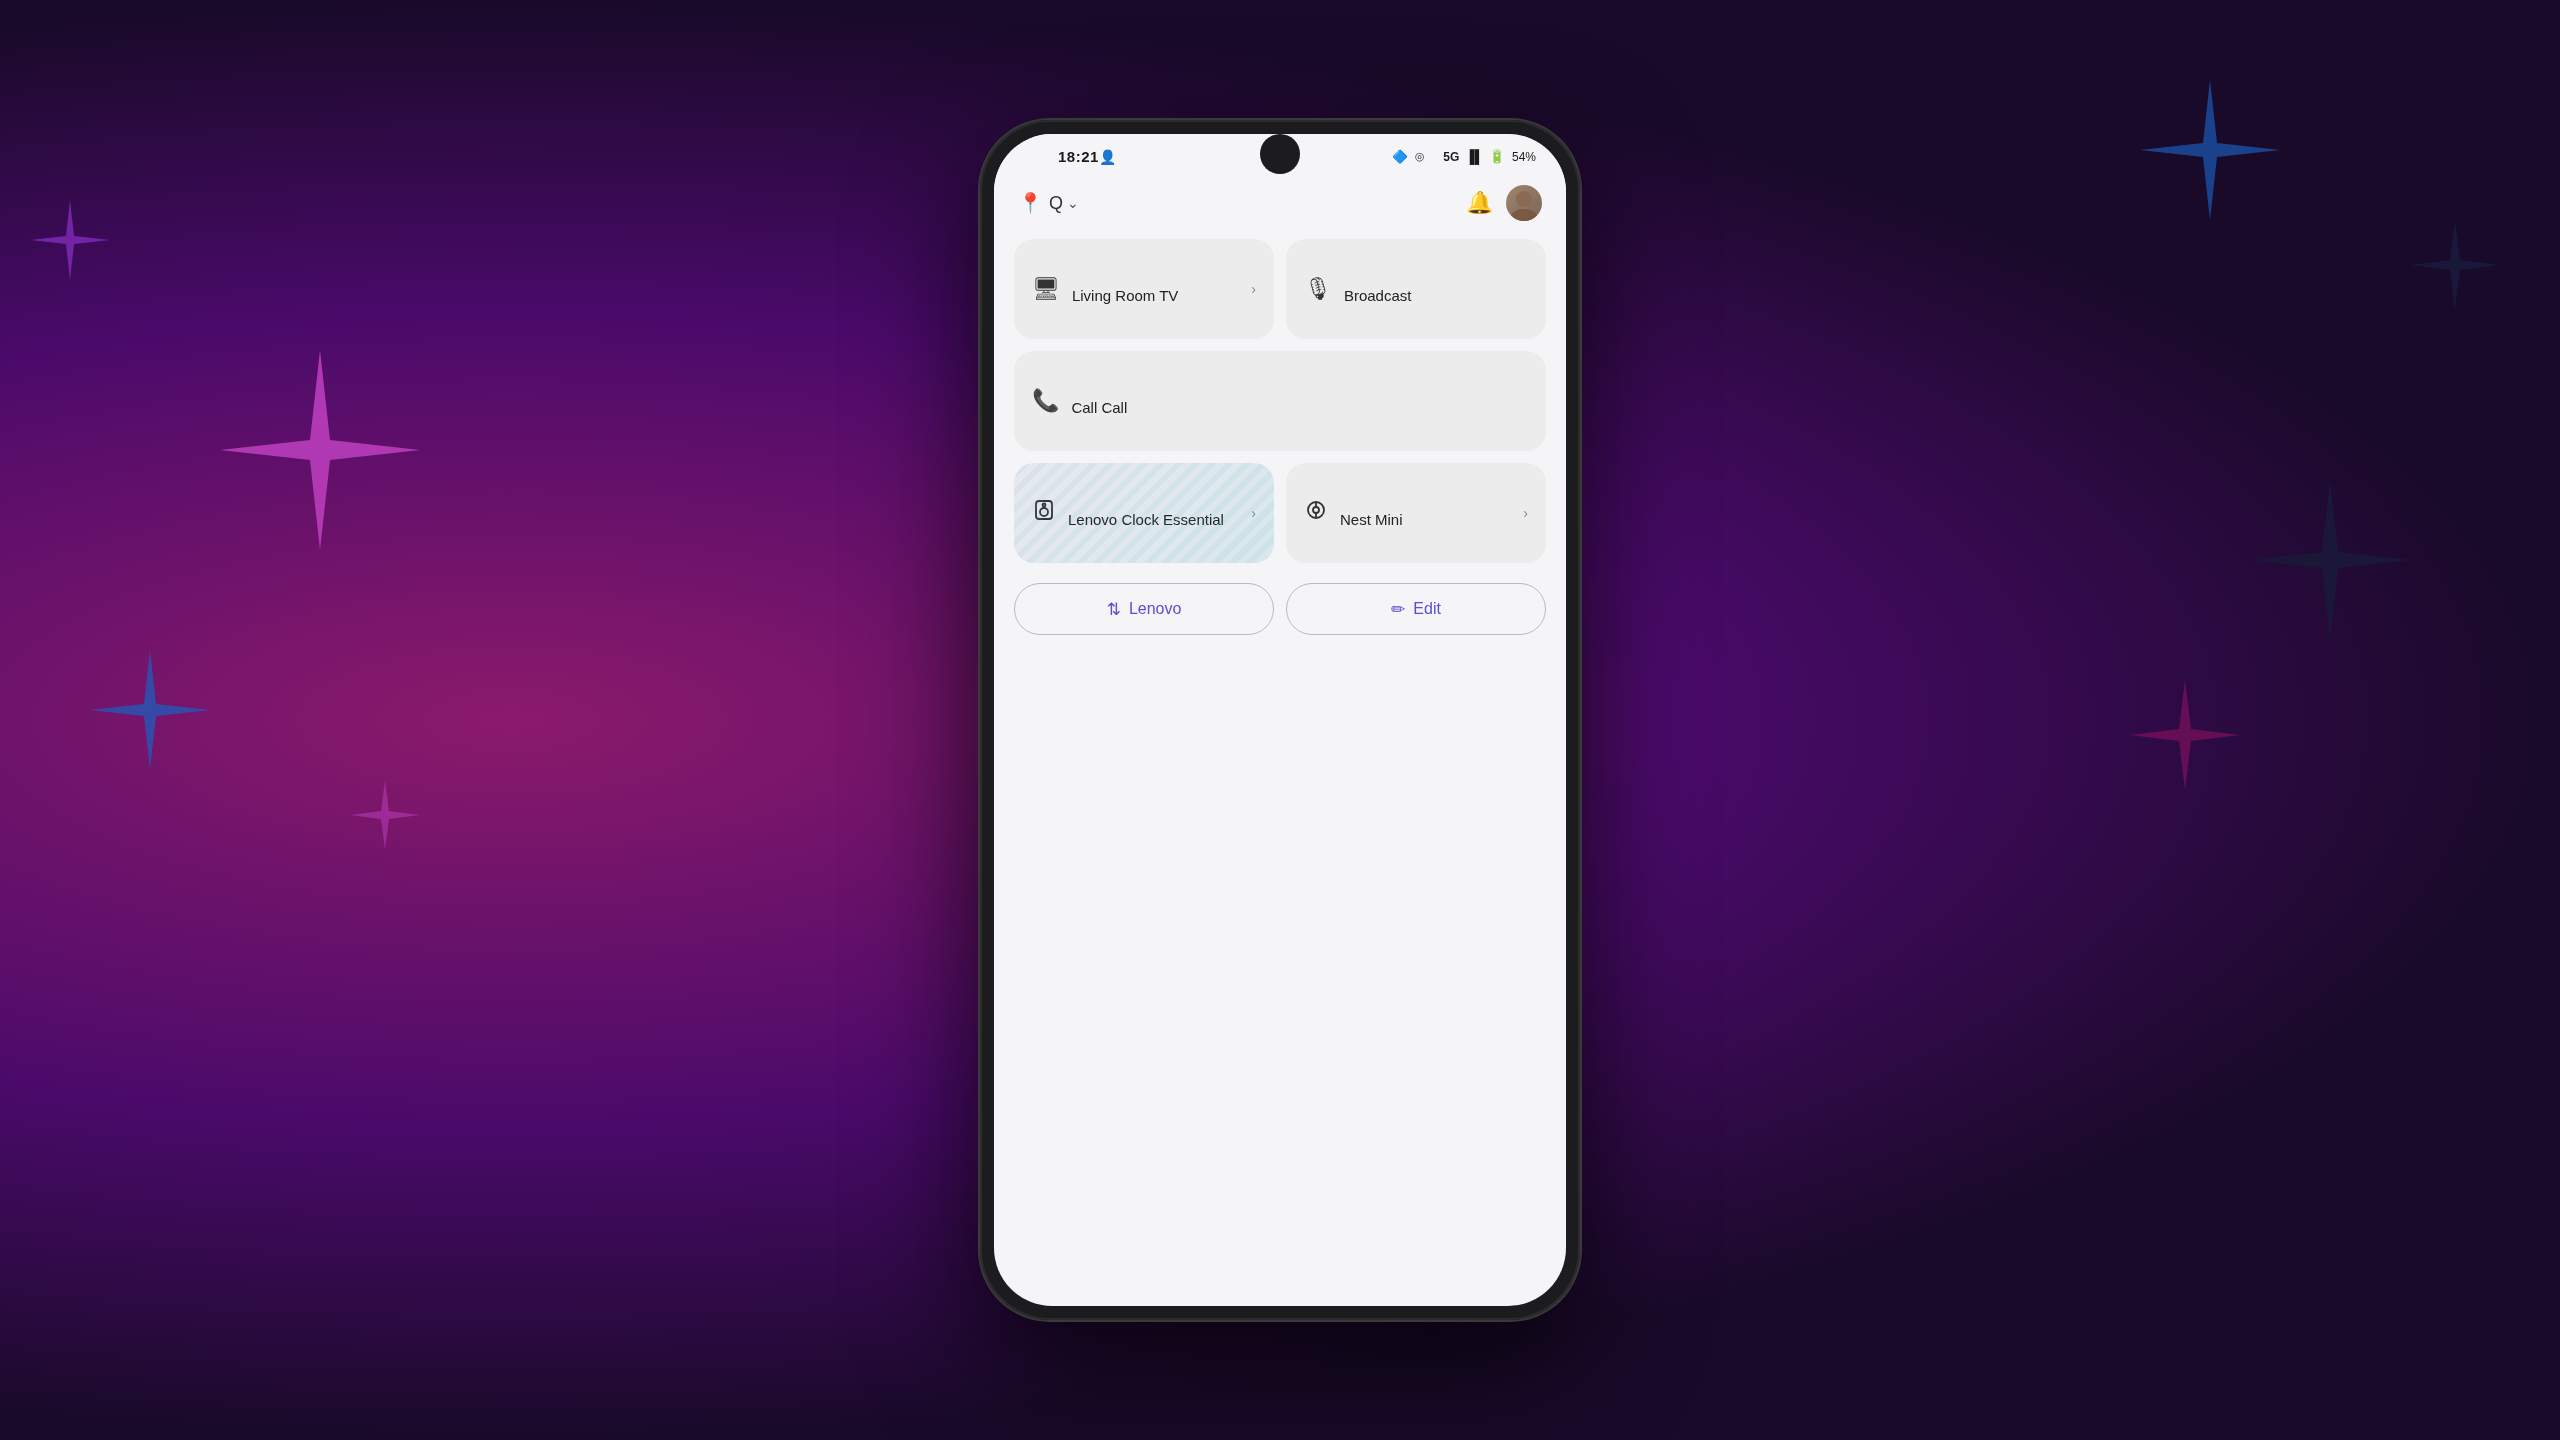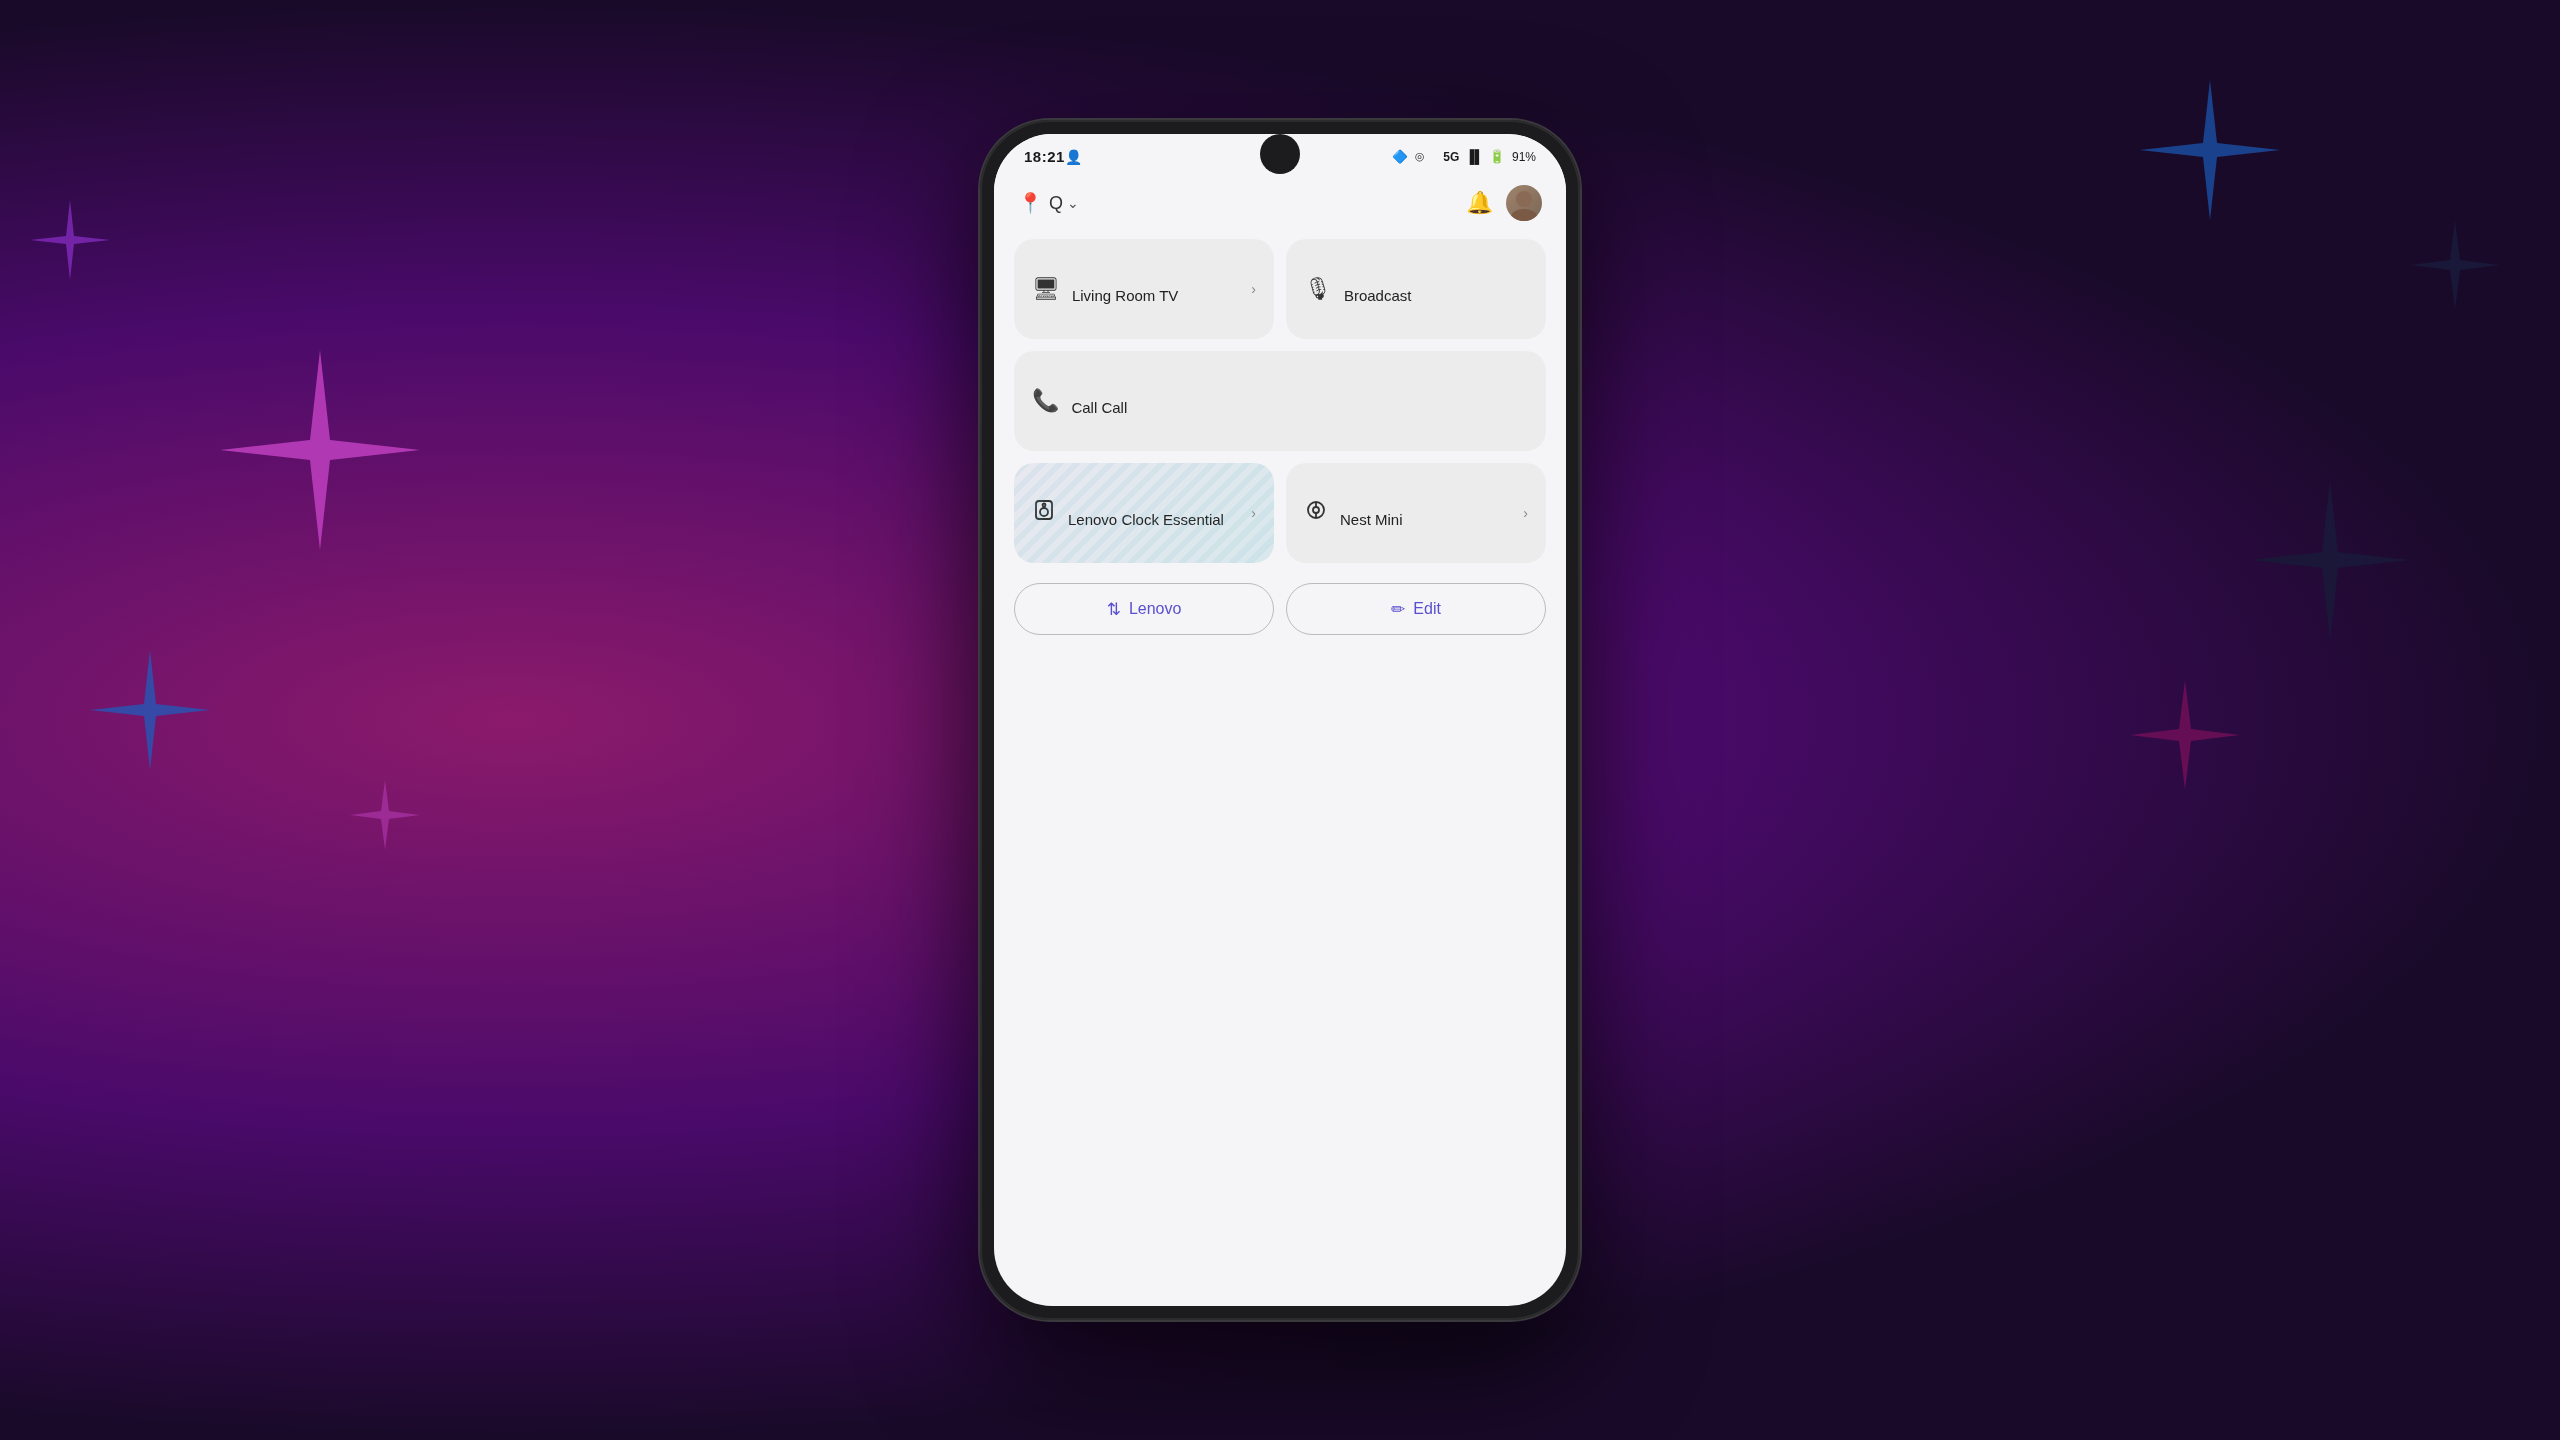--- a/index.html
+++ b/index.html
@@ -79,20 +79,21 @@
       justify-content: space-between;
       padding: 14px 30px 8px;
       background: #f5f5f7;
     }
 
     .status-time {
       font-size: 15px;
       font-weight: 600;
       color: #1a1a1a;
       letter-spacing: 0.5px;
+      margin-left: 34px;
     }
 
     .status-icons {
       display: flex;
       align-items: center;
       gap: 6px;
       font-size: 13px;
       color: #1a1a1a;
     }
 
@@ -335,21 +336,21 @@
       <div class="status-bar">
         <span class="status-time">18:21</span>
         <span style="font-size:14px;color:#444;">👤</span>
         <div style="flex:1"></div>
         <div class="status-icons">
           <span>🔷</span>
           <span style="font-size:11px;">◎</span>
           <span style="font-size:12px;font-weight:700;margin-left:13px;">5G</span>
           <span>▐▌</span>
           <span>🔋</span>
-          <span style="font-size:12px;">91%</span>
+          <span style="font-size:12px;">54%</span>
         </div>
       </div>
 
       <div class="app-header">
         <div class="header-left">
           <span class="home-icon">📍</span>
           <span class="home-label">
             <span>Q</span>
             <span class="chevron-down">⌄</span>
           </span>

